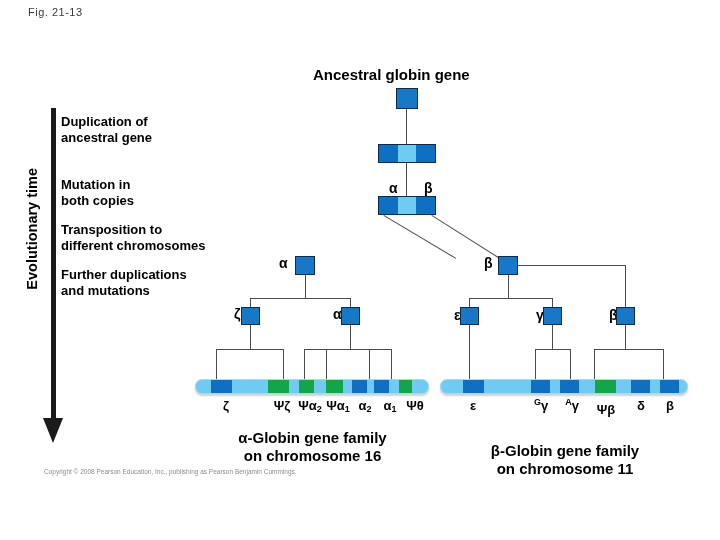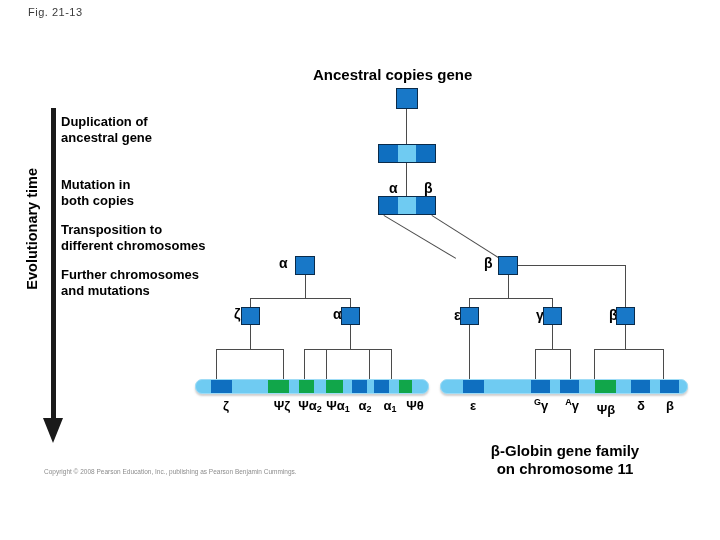--- a/index.html
+++ b/index.html
@@ -178,24 +178,24 @@
   <div class="abs" id="time-axis-label">Evolutionary time</div>
   <div class="abs" id="time-arrow-shaft"></div>
   <div class="abs" id="time-arrow-head"></div>
 
   <div class="abs stage-text" id="stage-0">Duplication of
 ancestral gene</div>
   <div class="abs stage-text" id="stage-2">Transposition to
 different chromosomes</div>
   <div class="abs stage-text" id="stage-1">Mutation in
 both copies</div>
-  <div class="abs stage-text" id="stage-3">Further chromosomes
+  <div class="abs stage-text" id="stage-3">Further duplications
 and mutations</div>
 
-  <div class="abs" id="ancestral-title">Ancestral copies gene</div>
+  <div class="abs" id="ancestral-title">Ancestral globin gene</div>
 
   <div class="abs gene-box" style="left:396px; top:88px; width:22px; height:21px;"></div>
 
   <div class="abs vline" style="left:406px; top:109px; height:35px;"></div>
 
   <div class="abs dup-bar" style="left:378px; top:144px; width:58px; height:19px;">
     <i class="seg-dark" style="width:34%"></i>
     <i class="seg-light" style="width:32%"></i>
     <i class="seg-dark" style="width:34%"></i>
   </div>
@@ -319,18 +319,20 @@
   <div class="gene-tick-label" style="left:606px; top:402px;">
     <span>Ψβ</span>
   </div>
   <div class="gene-tick-label" style="left:641px; top:398px;">
     <span>δ</span>
   </div>
   <div class="gene-tick-label" style="left:670px; top:398px;">
     <span>β</span>
   </div>
 
+  <div class="abs family-caption" id="alpha-caption">α-Globin gene family
+on chromosome 16</div>
   <div class="abs family-caption" id="beta-caption">β-Globin gene family
 on chromosome 11</div>
 
   <div class="abs" id="copyright">Copyright © 2008 Pearson Education, Inc., publishing as Pearson Benjamin Cummings.</div>
 
 </div>
 
 </body></html>

